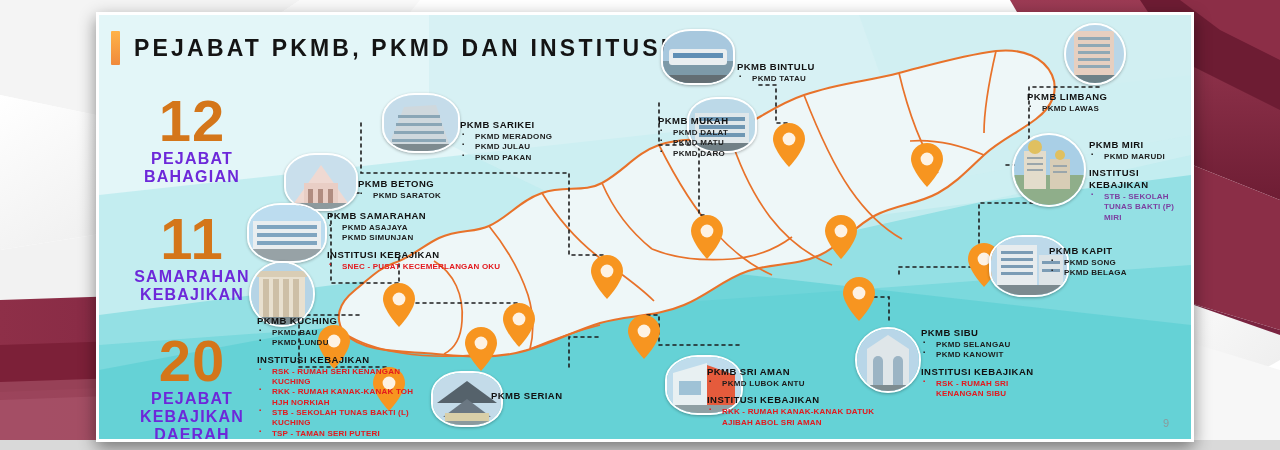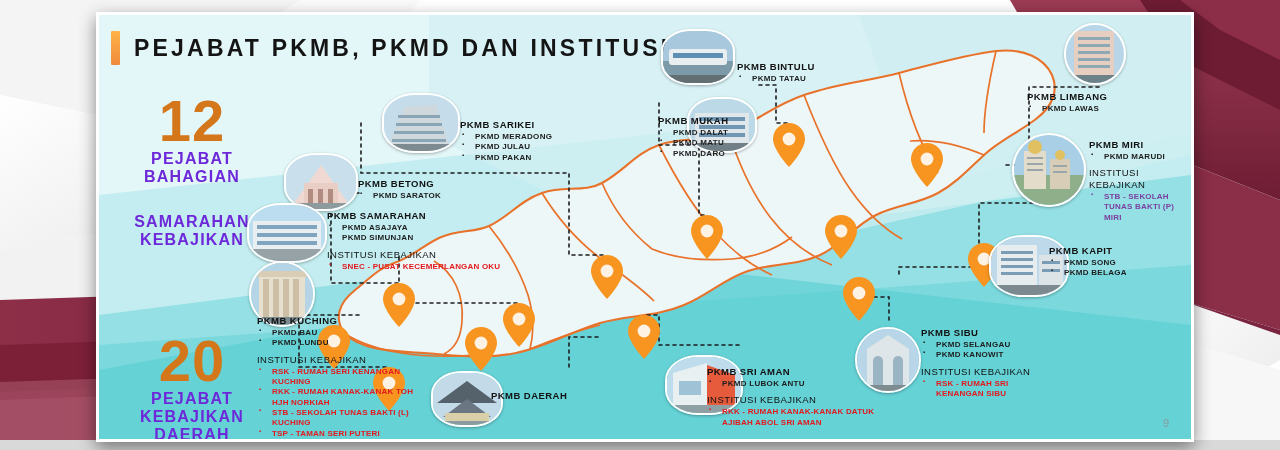--- a/index.html
+++ b/index.html
@@ -43,21 +43,21 @@
     letter-spacing:1.2px;margin-top:2px;
   }
   #stat-0{top:78px;}
   #stat-1{top:196px;}
   #stat-2{top:318px;}
 
   
   .callout{position:absolute;}
   .co-title{font-size:9.5px;font-weight:bold;color:#111;letter-spacing:.45px;white-space:nowrap;line-height:1.25;}
   .co-sub{font-size:8px;font-weight:bold;color:#1d1d1d;letter-spacing:.3px;line-height:1.3;white-space:nowrap;}
-  .co-inst-head{font-size:9.5px;font-weight:normal;color:#111;letter-spacing:.45px;line-height:1.25;margin-top:5px;white-space:nowrap;}
+  .co-inst-head{font-size:9.5px;font-weight:bold;color:#111;letter-spacing:.45px;line-height:1.25;margin-top:5px;white-space:nowrap;}
   .bullets{margin:1px 0 0 0;padding:0;list-style:none;}
   .bullets li{position:relative;padding-left:15px;}
   .bullets li:before{content:"\25AA";position:absolute;left:2px;top:-1px;font-size:6px;}
   .red li{color:#e3191e;}
   .purple li{color:#7b3fa0;}
   .co-red{font-size:8px;font-weight:bold;color:#e3191e;letter-spacing:.2px;line-height:1.3;white-space:nowrap;}
   .co-purple{font-size:8px;font-weight:bold;color:#7b3fa0;letter-spacing:.2px;line-height:1.3;white-space:nowrap;}
   .wrapok{white-space:normal;}
 
   
@@ -206,20 +206,21 @@
     </div>
 
     <div class="stat" id="stat-0">
       <div class="num">12</div>
       <div class="lbl">
         <div>PEJABAT</div>
         <div>BAHAGIAN</div>
       </div>
     </div>
     <div class="stat" id="stat-1">
+      <div class="num">11</div>
       <div class="lbl">
         <div>SAMARAHAN</div>
         <div>KEBAJIKAN</div>
       </div>
     </div>
     <div class="stat" id="stat-2">
       <div class="num">20</div>
       <div class="lbl">
         <div>PEJABAT</div>
         <div>KEBAJIKAN</div>
@@ -469,21 +470,21 @@
         <li class="co-red wrapok">RSK - RUMAH SERI KENANGAN KUCHING</li>
         <li class="co-red wrapok">RKK - RUMAH KANAK-KANAK TOH HJH NORKIAH</li>
         <li class="co-purple wrapok">STB - SEKOLAH TUNAS BAKTI (L) KUCHING</li>
         <li class="co-purple wrapok">TSP - TAMAN SERI PUTERI</li>
         <li class="co-purple wrapok">AA - ASRAMA AKHLAK (L)</li>
 
       </ul>
     </div>
 
     <div class="callout" style="left:392px;top:375px;">
-      <div class="co-title">PKMB DAERAH</div>
+      <div class="co-title">PKMB SERIAN</div>
     </div>
 
     <div class="callout" style="left:608px;top:351px;">
       <div class="co-title">PKMB SRI AMAN</div>
       <ul class="bullets">
         <li class="co-sub">PKMD LUBOK ANTU</li>
       </ul>
       <div class="co-inst-head">INSTITUSI KEBAJIKAN</div>
       <ul class="bullets red" style="width:172px;">
         <li class="co-red wrapok">RKK - RUMAH KANAK-KANAK DATUK AJIBAH ABOL SRI AMAN</li>

